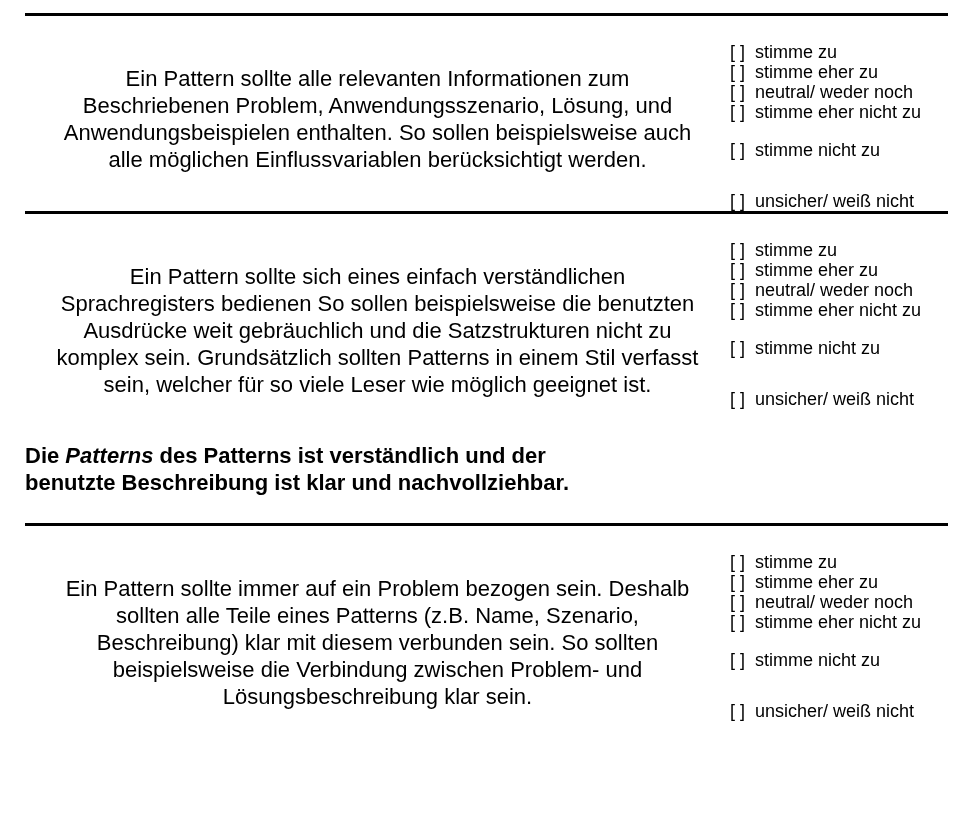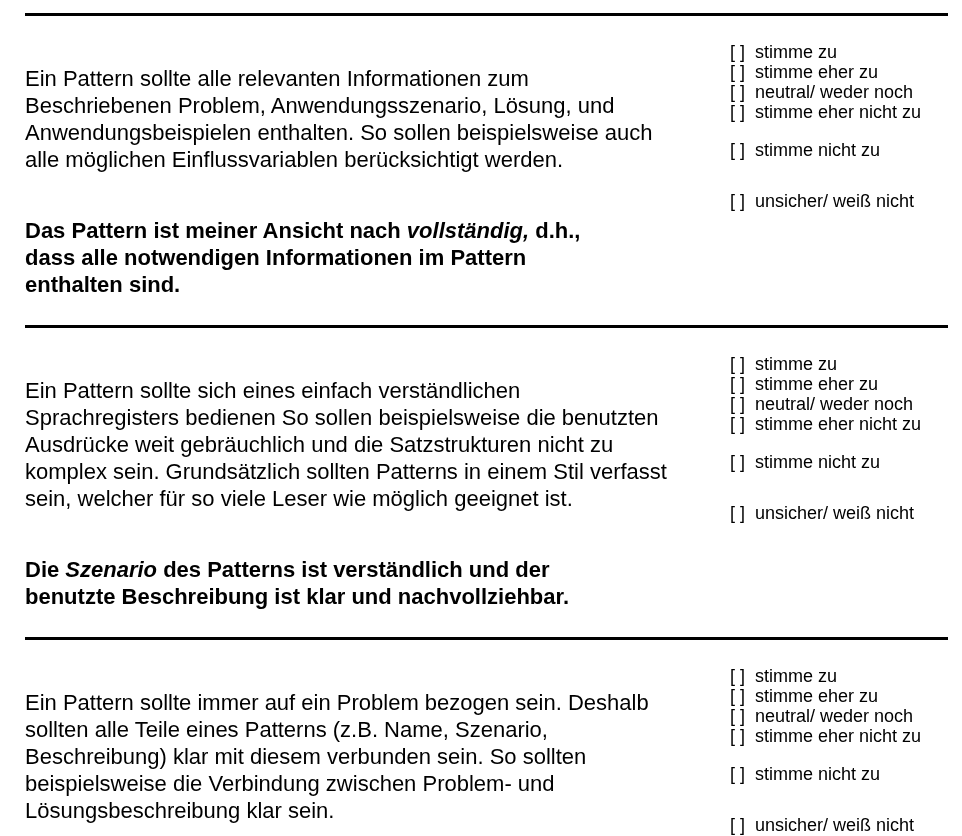--- a/index.html
+++ b/index.html
@@ -26,20 +26,21 @@
     width: 705px;
     padding-top: 31px;
     padding-bottom: 9px;
     white-space: pre-line; 
   }
   .desc {
     margin: 0;
     font-size: 22px;
     line-height: 27px;
     font-weight: normal;
+    text-align: center;
   }
   .statement {
     margin: 26px 0 0 0;
     font-size: 22px;
     line-height: 27px;
     font-weight: bold;
   }
   .statement .em {
     font-style: italic;
   }
@@ -66,23 +67,20 @@
 <body>
 
 <div class="page">
 
   <section class="item">
     <div class="left">
       <p class="desc">Ein Pattern sollte alle relevanten Informationen zum
 Beschriebenen Problem, Anwendungsszenario, Lösung, und
 Anwendungsbeispielen enthalten. So sollen beispielsweise auch
 alle möglichen Einflussvariablen berücksichtigt werden.</p>
-      <p class="statement"><span>Das Pattern ist meiner Ansicht nach </span><span class="em">vollständig,</span><span> d.h.,
-dass alle notwendigen Informationen im Pattern
-enthalten sind.</span></p>
     </div>
     <div class="right">
       <div class="opt">
           <span class="cb">[ ]</span>
           <span>stimme zu</span>
         </div>
       <div class="opt">
           <span class="cb">[ ]</span>
           <span>stimme eher zu</span>
         </div>
@@ -105,21 +103,21 @@
     </div>
   </section>
 
   <section class="item">
     <div class="left">
       <p class="desc">Ein Pattern sollte sich eines einfach verständlichen
 Sprachregisters bedienen So sollen beispielsweise die benutzten
 Ausdrücke weit gebräuchlich und die Satzstrukturen nicht zu
 komplex sein. Grundsätzlich sollten Patterns in einem Stil verfasst
 sein, welcher für so viele Leser wie möglich geeignet ist.</p>
-      <p class="statement"><span>Die </span><span class="em">Szenario</span><span> des Patterns ist verständlich und der
+      <p class="statement"><span>Die </span><span class="em">Patterns</span><span> des Patterns ist verständlich und der
 benutzte Beschreibung ist klar und nachvollziehbar.</span></p>
     </div>
     <div class="right">
       <div class="opt">
           <span class="cb">[ ]</span>
           <span>stimme zu</span>
         </div>
       <div class="opt">
           <span class="cb">[ ]</span>
           <span>stimme eher zu</span>

